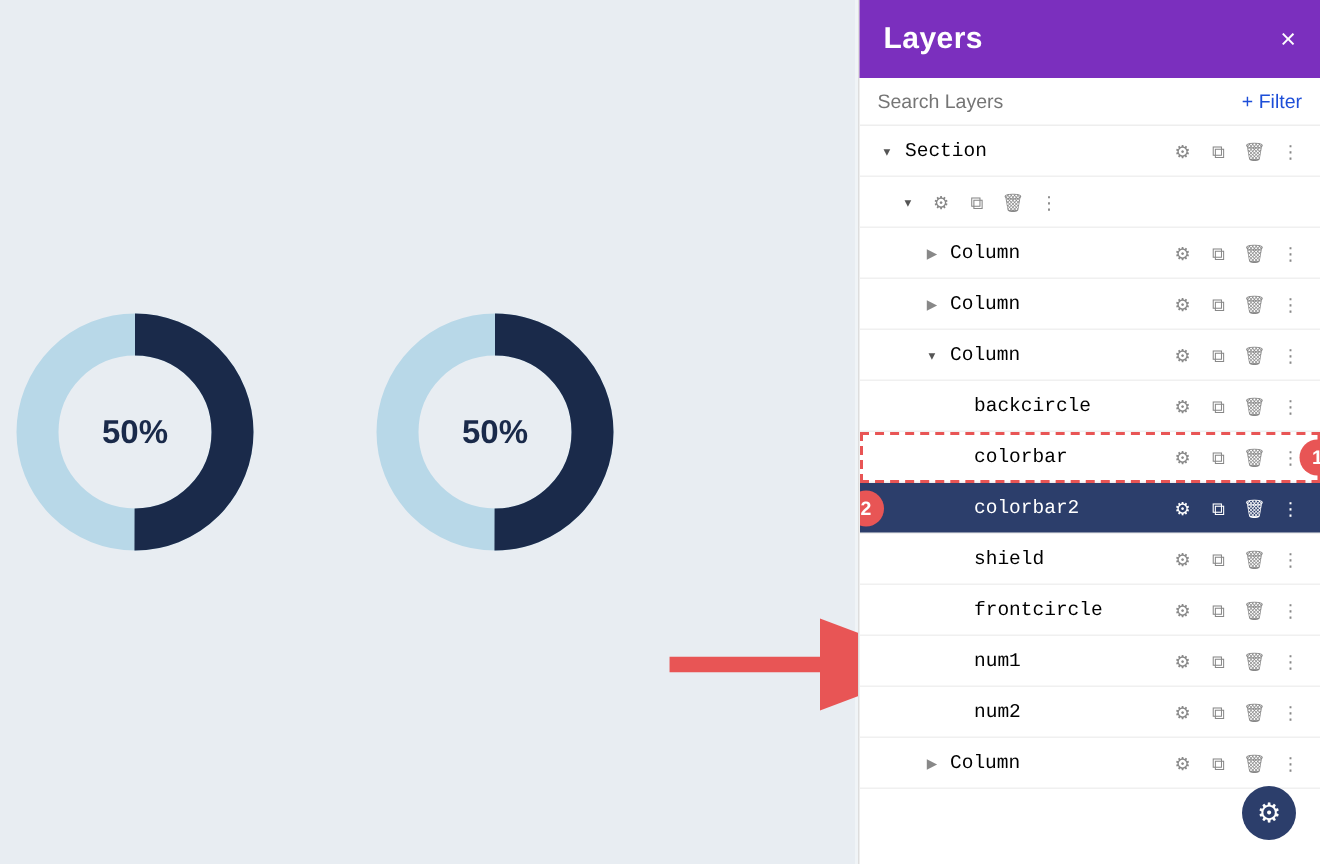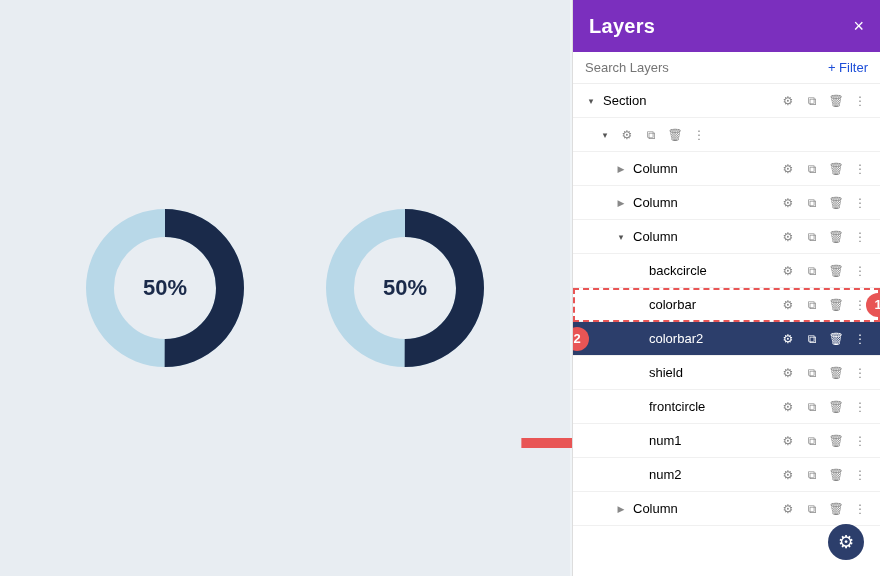--- a/index.html
+++ b/index.html
@@ -15,21 +15,20 @@
 
     
     .canvas-area {
       position: absolute;
       left: 0; top: 0;
       width: 570px;
       height: 576px;
       background: #e8edf2;
       display: flex;
       align-items: center;
-      justify-content: center;
       gap: 60px;
     }
 
     
     .donut-wrap {
       position: relative;
       width: 180px;
       height: 180px;
     }
 
@@ -151,20 +150,21 @@
       color: #555;
     }
 
     .layer-name {
       flex: 1;
       font-size: 13px;
       color: inherit;
       white-space: nowrap;
       overflow: hidden;
       text-overflow: ellipsis;
+      font-family: Liberation Mono, monospace;
     }
 
     .layer-name.bold {
       font-weight: 600;
     }
 
     .layer-actions {
       display: flex;
       gap: 4px;
       align-items: center;

